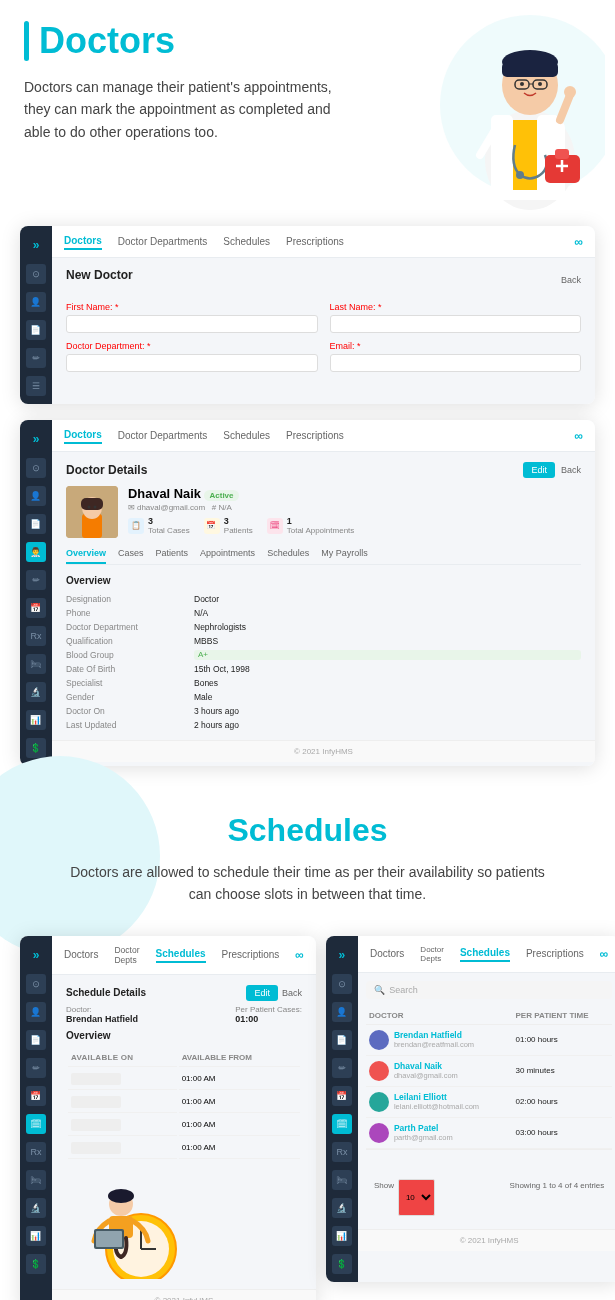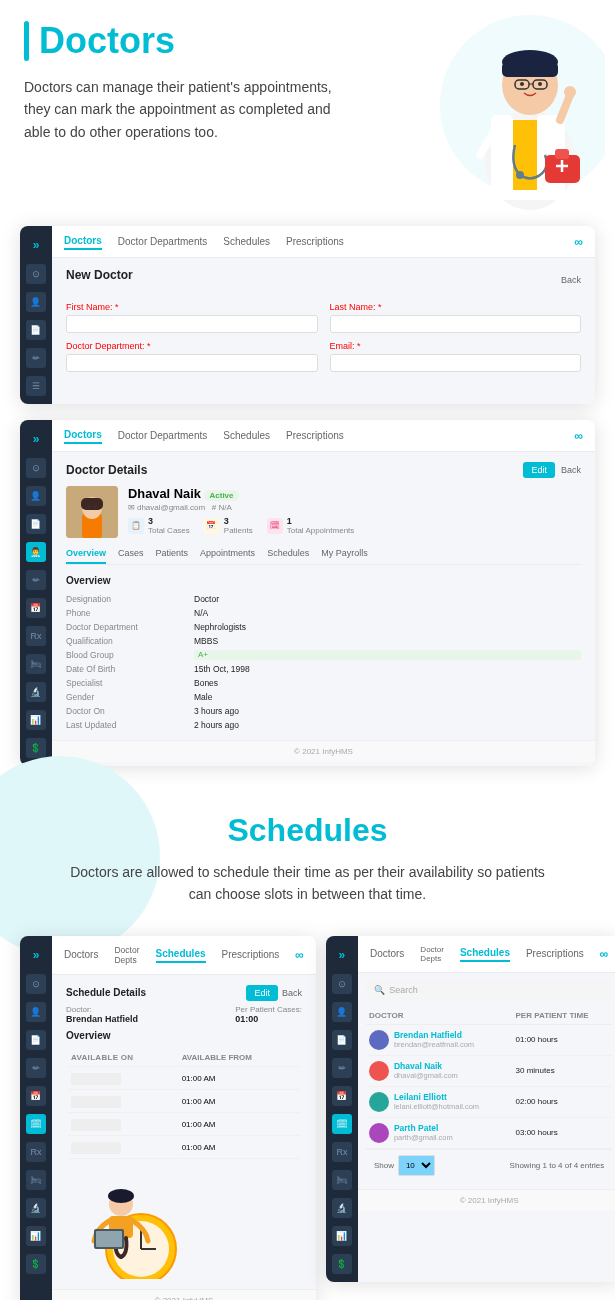--- a/index.html
+++ b/index.html
@@ -422,25 +422,26 @@
     .pagination-row {
       display: flex;
       align-items: center;
       justify-content: space-between;
       padding: 5px 8px;
       border-top: 1px solid #eee;
       font-size: 8px;
       color: #666;
     }
     .show-select {
-      background: #7dd3fc;
+      background: #ef4444;
       border: 1px solid #ddd;
       border-radius: 2px;
       font-size: 8px;
-      padding: 4px 3px;
+      padding: 12px 3px;
+      margin-top: 24px;
     }
 
     .sidebar-chevron {
       color: #00bcd4;
       font-size: 12px;
       font-weight: 700;
       padding: 4px 0;
     }
 
     .avail-on-label {

